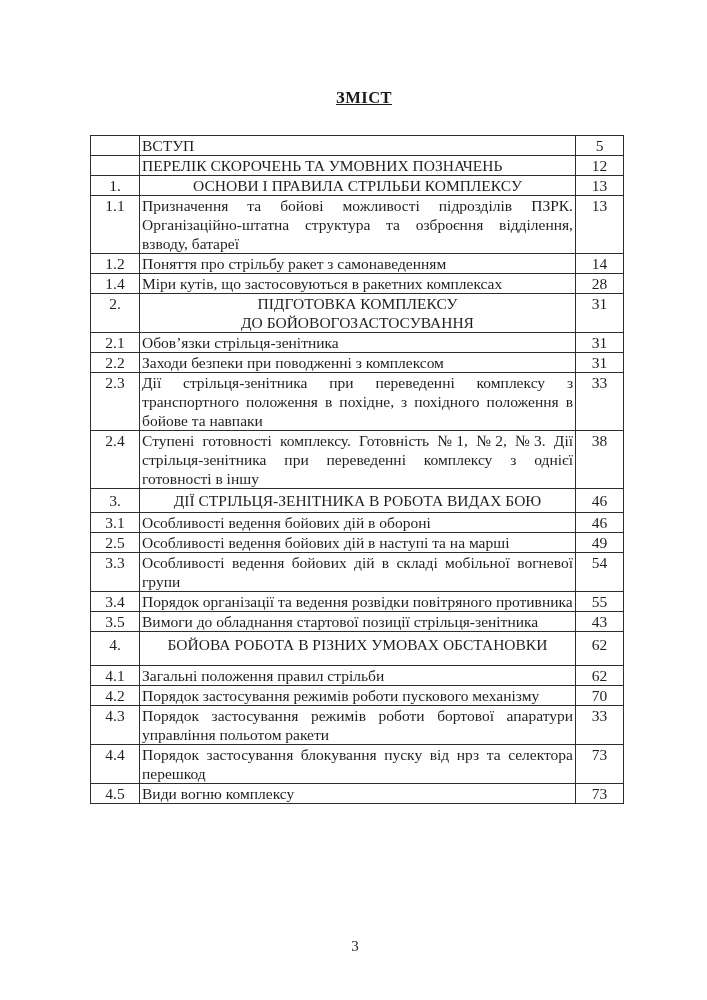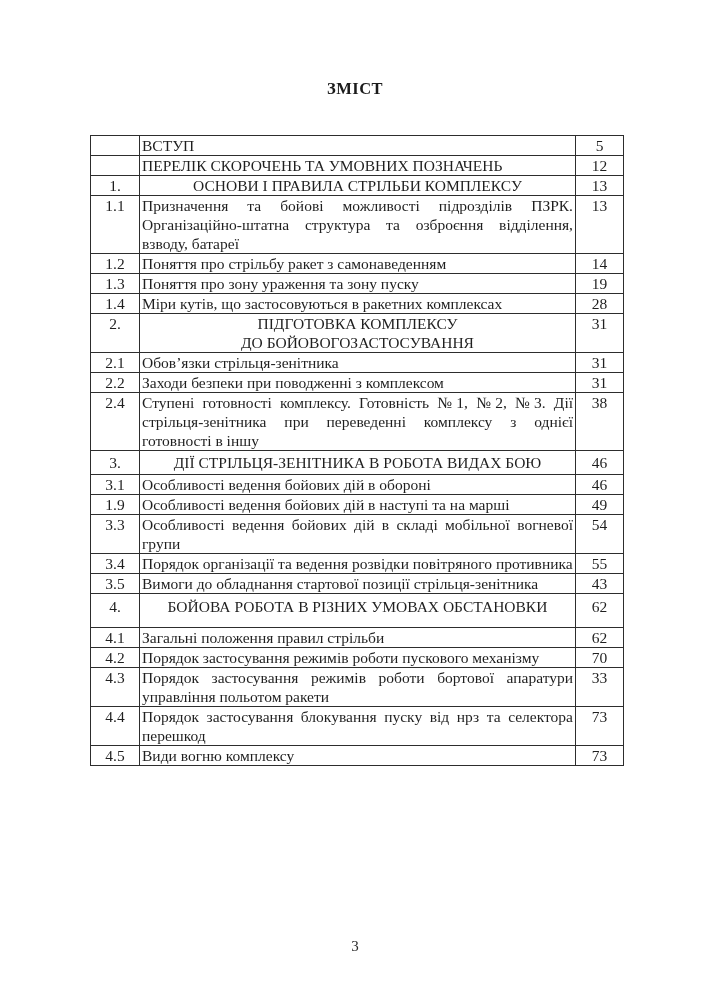--- a/index.html
+++ b/index.html
@@ -19,26 +19,27 @@
     width: 707px;
     height: 1000px;
     background: #ffffff;
     overflow: hidden;
   }
   .doc-title {
     position: absolute;
     top: 79px;
     left: 88px;
     width: 534px;
-    margin: 0;
+    margin: 9px;
     text-align: center;
     font-size: 16.5px;
     font-weight: bold;
     letter-spacing: 0.5px;
     color: #1b1b1b;
+    text-decoration: underline;
   }
   table.toc {
     position: absolute;
     top: 135px;
     left: 90px;
     width: 533px;
     border-collapse: collapse;
     table-layout: fixed;
     font-size: 15.5px;
     line-height: 19px;
@@ -103,25 +104,20 @@
     <td class="col-num">1.1</td>
     <td class="col-title">Призначення та бойові можливості підрозділів ПЗРК. Організаційно-штатна структура та озброєння відділення, взводу, батареї</td>
     <td class="col-page">13</td>
   </tr>
         <tr class="item">
     <td class="col-num">1.2</td>
     <td class="col-title">Поняття про стрільбу ракет з самонаведенням</td>
     <td class="col-page">14</td>
   </tr>
         <tr class="item">
-    <td class="col-num">1.3</td>
-    <td class="col-title">Поняття про зону ураження та зону пуску</td>
-    <td class="col-page">19</td>
-  </tr>
-        <tr class="item">
     <td class="col-num">1.4</td>
     <td class="col-title">Міри кутів, що застосовуються в ракетних комплексах</td>
     <td class="col-page">28</td>
   </tr>
         <tr class="section">
     <td class="col-num">2.</td>
     <td class="col-title">ПІДГОТОВКА КОМПЛЕКСУ
 ДО БОЙОВОГОЗАСТОСУВАННЯ</td>
     <td class="col-page">31</td>
   </tr>
@@ -129,36 +125,41 @@
     <td class="col-num">2.1</td>
     <td class="col-title">Обов’язки стрільця-зенітника</td>
     <td class="col-page">31</td>
   </tr>
         <tr class="item">
     <td class="col-num">2.2</td>
     <td class="col-title">Заходи безпеки при поводженні з комплексом</td>
     <td class="col-page">31</td>
   </tr>
         <tr class="item">
+    <td class="col-num">2.3</td>
+    <td class="col-title">Дії стрільця-зенітника при переведенні комплексу з транспортного положення в похідне, з похідного положення в бойове та навпаки</td>
+    <td class="col-page">33</td>
+  </tr>
+        <tr class="item">
     <td class="col-num">2.4</td>
     <td class="col-title">Ступені готовності комплексу. Готовність №1, №2, №3. Дії стрільця-зенітника при переведенні комплексу з однієї готовності в іншу</td>
     <td class="col-page">38</td>
   </tr>
         <tr class="section-mid">
     <td class="col-num">3.</td>
     <td class="col-title">ДІЇ СТРІЛЬЦЯ-ЗЕНІТНИКА В РОБОТА ВИДАХ БОЮ</td>
     <td class="col-page">46</td>
   </tr>
         <tr class="item">
     <td class="col-num">3.1</td>
     <td class="col-title">Особливості ведення бойових дій в обороні</td>
     <td class="col-page">46</td>
   </tr>
         <tr class="item">
-    <td class="col-num">1.9</td>
+    <td class="col-num">2.5</td>
     <td class="col-title">Особливості ведення бойових дій в наступі та на марші</td>
     <td class="col-page">49</td>
   </tr>
         <tr class="item">
     <td class="col-num">3.3</td>
     <td class="col-title">Особливості ведення бойових дій в складі мобільної вогневої групи</td>
     <td class="col-page">54</td>
   </tr>
         <tr class="item">
     <td class="col-num">3.4</td>

